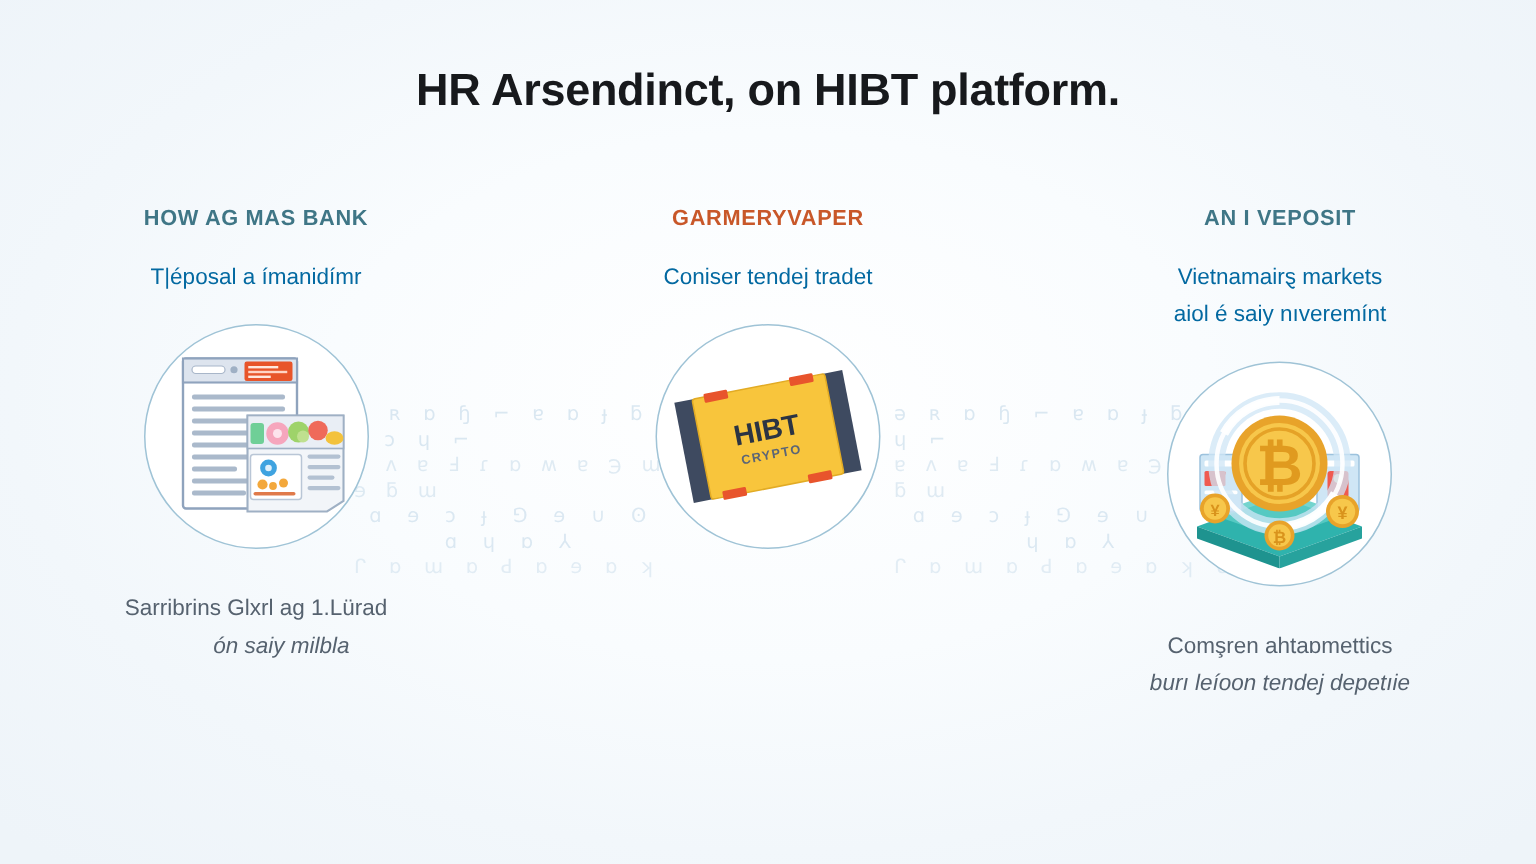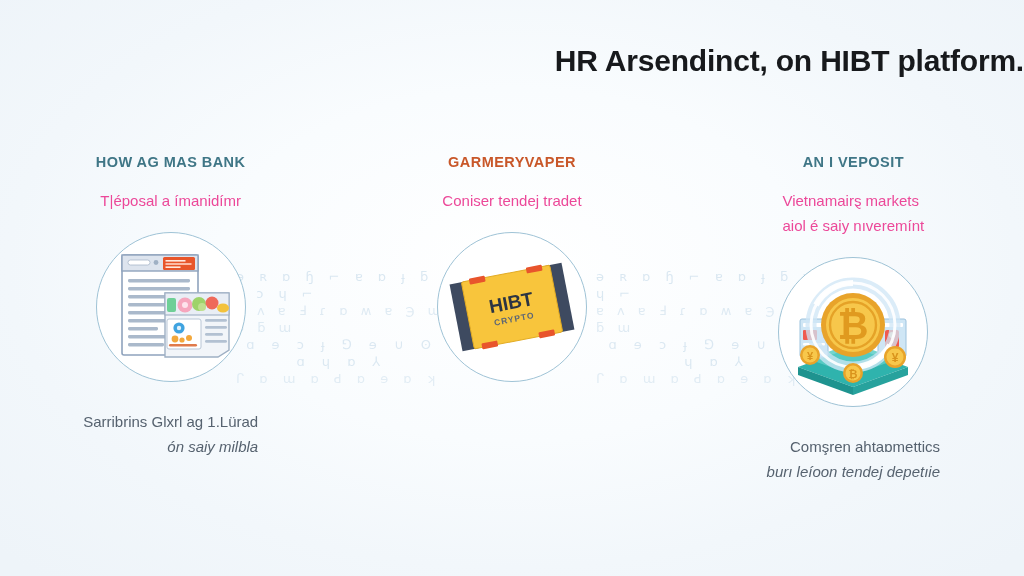--- a/index.html
+++ b/index.html
@@ -43,21 +43,21 @@
   .glyph-band span:nth-child(2){ opacity:.85; letter-spacing:3px; }
   .glyph-band span:nth-child(3){ opacity:.95; letter-spacing:5px;text-align:center; }
   .glyph-band span:nth-child(4){ opacity:.75; letter-spacing:4px; }
   .glyph-band span:nth-child(5){ opacity:.88; letter-spacing:4px; }
   .glyph-band span:nth-child(6){ opacity:.6;  letter-spacing:3px; }
 
   
   .title {
     position:absolute;
     top:44px; left:0; width:100%;
-    text-align:right;
+    text-align:center;
     font-size:30px;
     font-weight:bold;
     color:#17191c;
     letter-spacing:-.2px;
   }
 
   
   .columns {
     position:absolute;
     top:138px; left:0; width:100%;
@@ -65,30 +65,29 @@
   }
   .col { width:33.3333%; display:flex; flex-direction:column; align-items:center; }
 
   .col-head {
     font-size:14.5px;
     font-weight:bold;
     letter-spacing:.45px;
     color:#3f7686;
     text-align:center;
     height:22px;
-    margin-top:16px;
   }
   .col.faded .col-head { color:#c2410c; opacity:.88; }
 
   .col-sub {
     margin-top:12px;
     font-size:15px;
     line-height:25px;
-    color:#ec4899;
-    text-align:left;
+    color:#0369a1;
+    text-align:center;
     max-width:260px;
   }
 
   
   .circle-wrap { margin-top:19px; height:150px; display:flex; align-items:center; justify-content:center; }
   .circle {
     width:150px; height:150px;
     border-radius:50%;
     border:1.3px solid #9fc3d6;
     background:#ffffff;
@@ -96,21 +95,21 @@
     overflow:hidden;
     display:flex; align-items:center; justify-content:center;
   }
   .circle svg { display:block; }
 
   .col-foot {
     margin-top:27px;
     font-size:15px;
     line-height:25px;
     color:#56626f;
-    text-align:right;
+    text-align:center;
     max-width:270px;
     min-height:50px;
   }
   .col-foot .l1 { display:block; }
   .col-foot .l2 { display:block;font-style:italic; }
   .col:first-child .col-foot .l2 { padding-left:34px; }
 </style>
 </head>
 <body>
 

